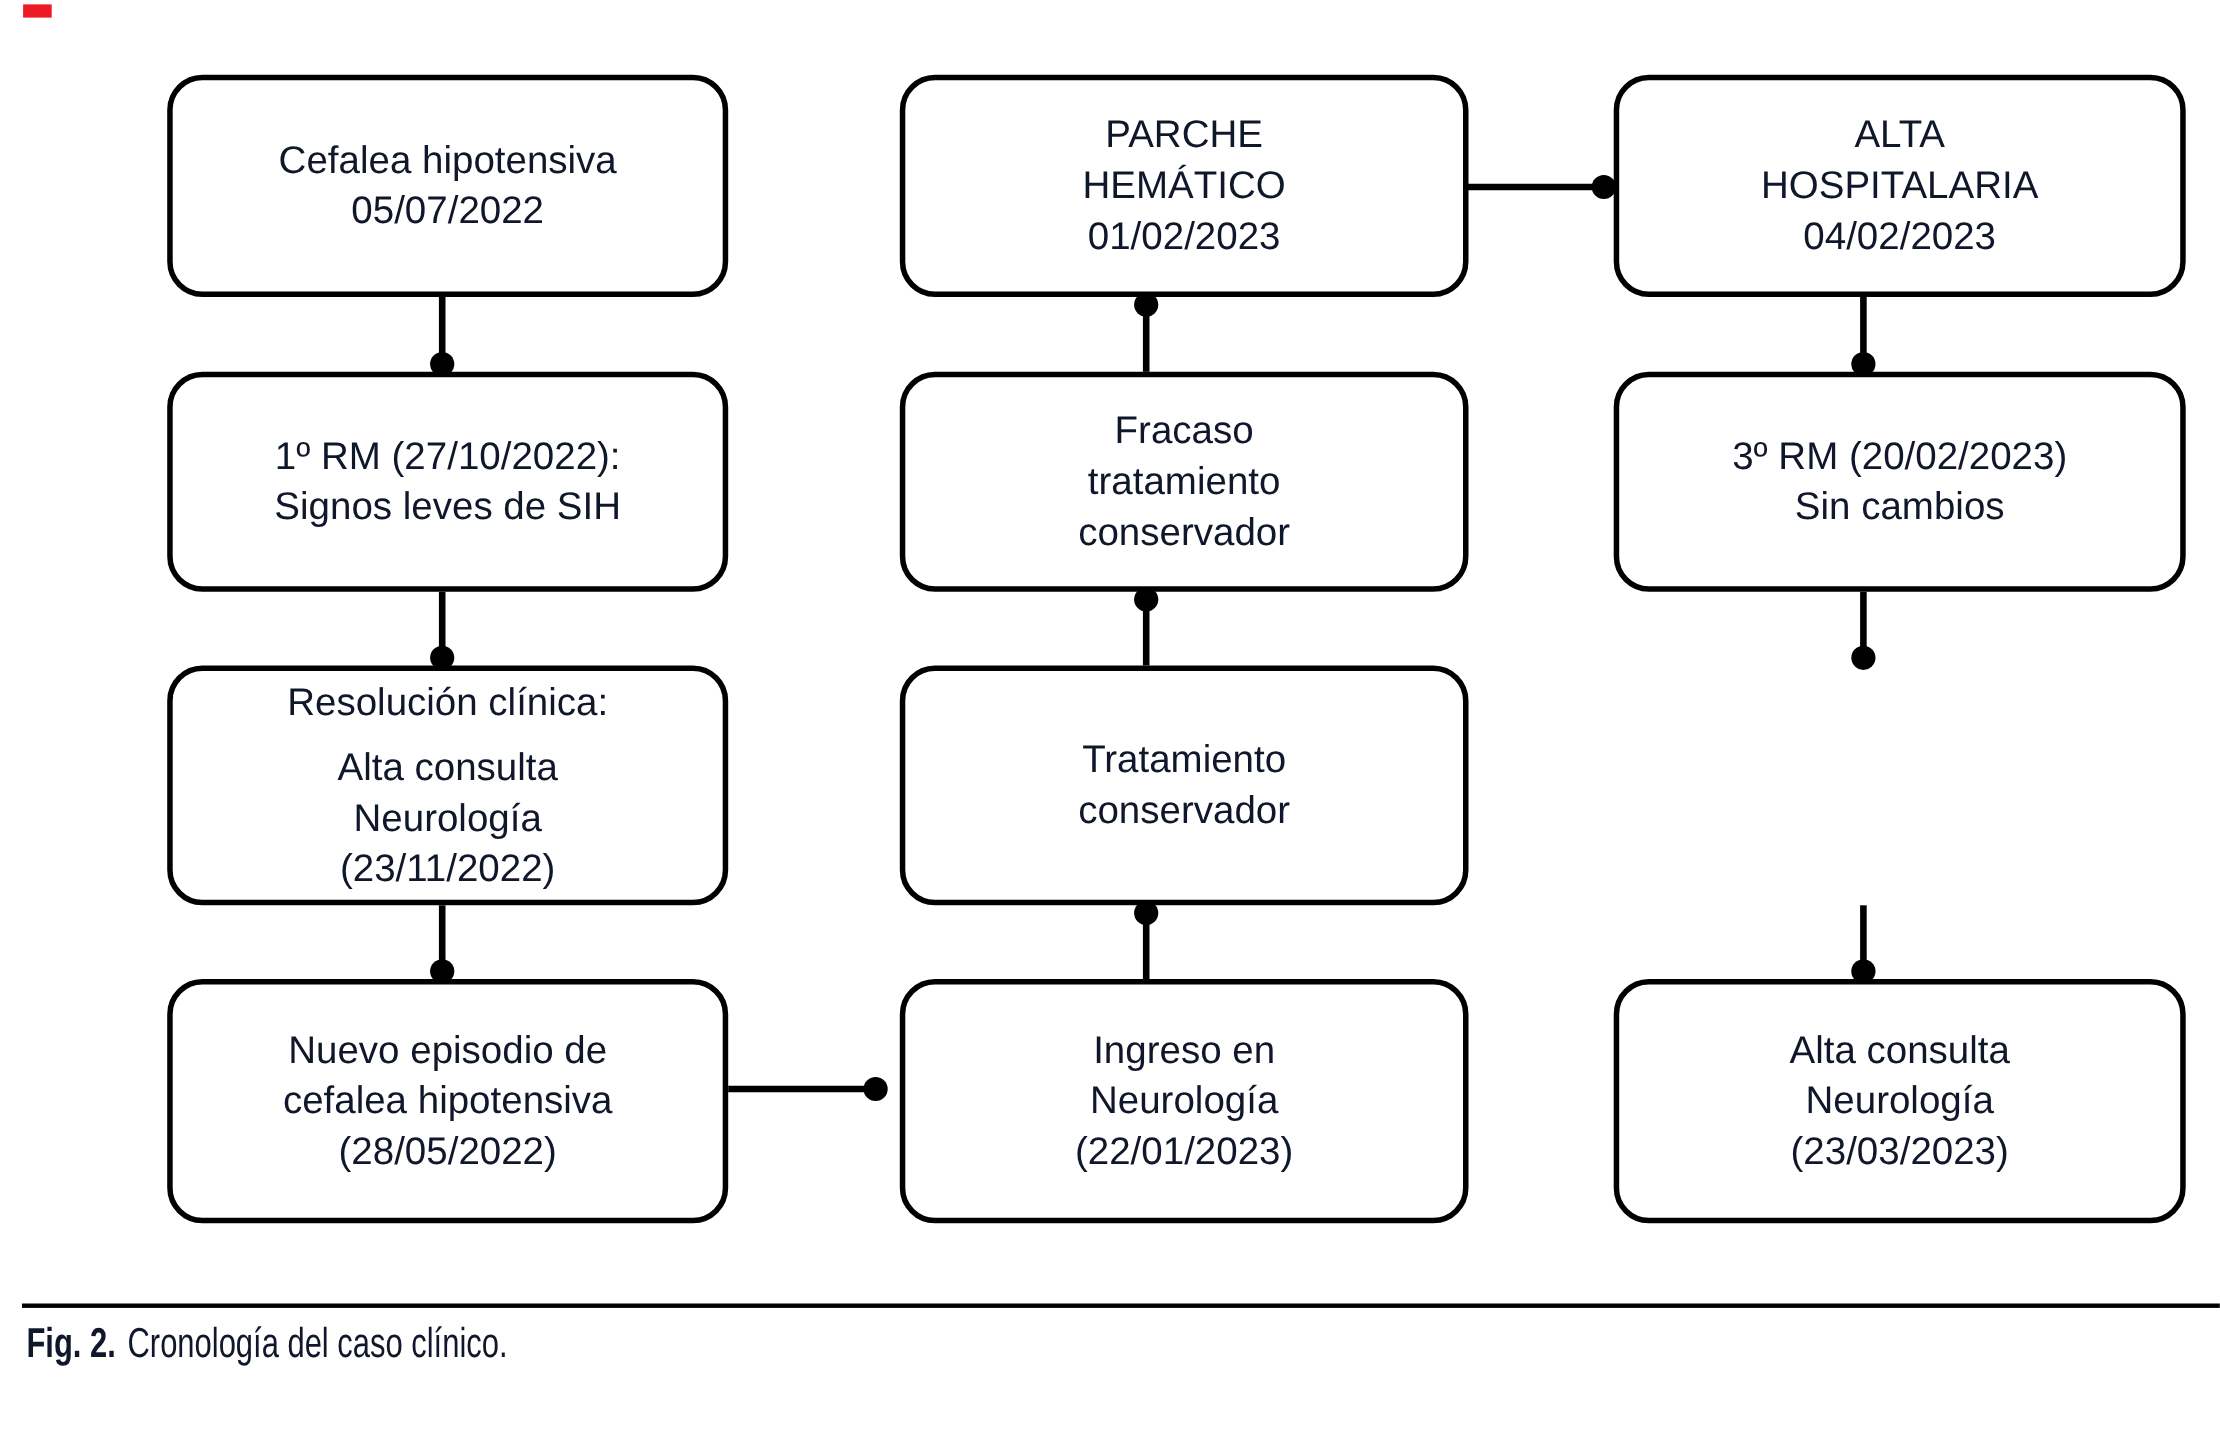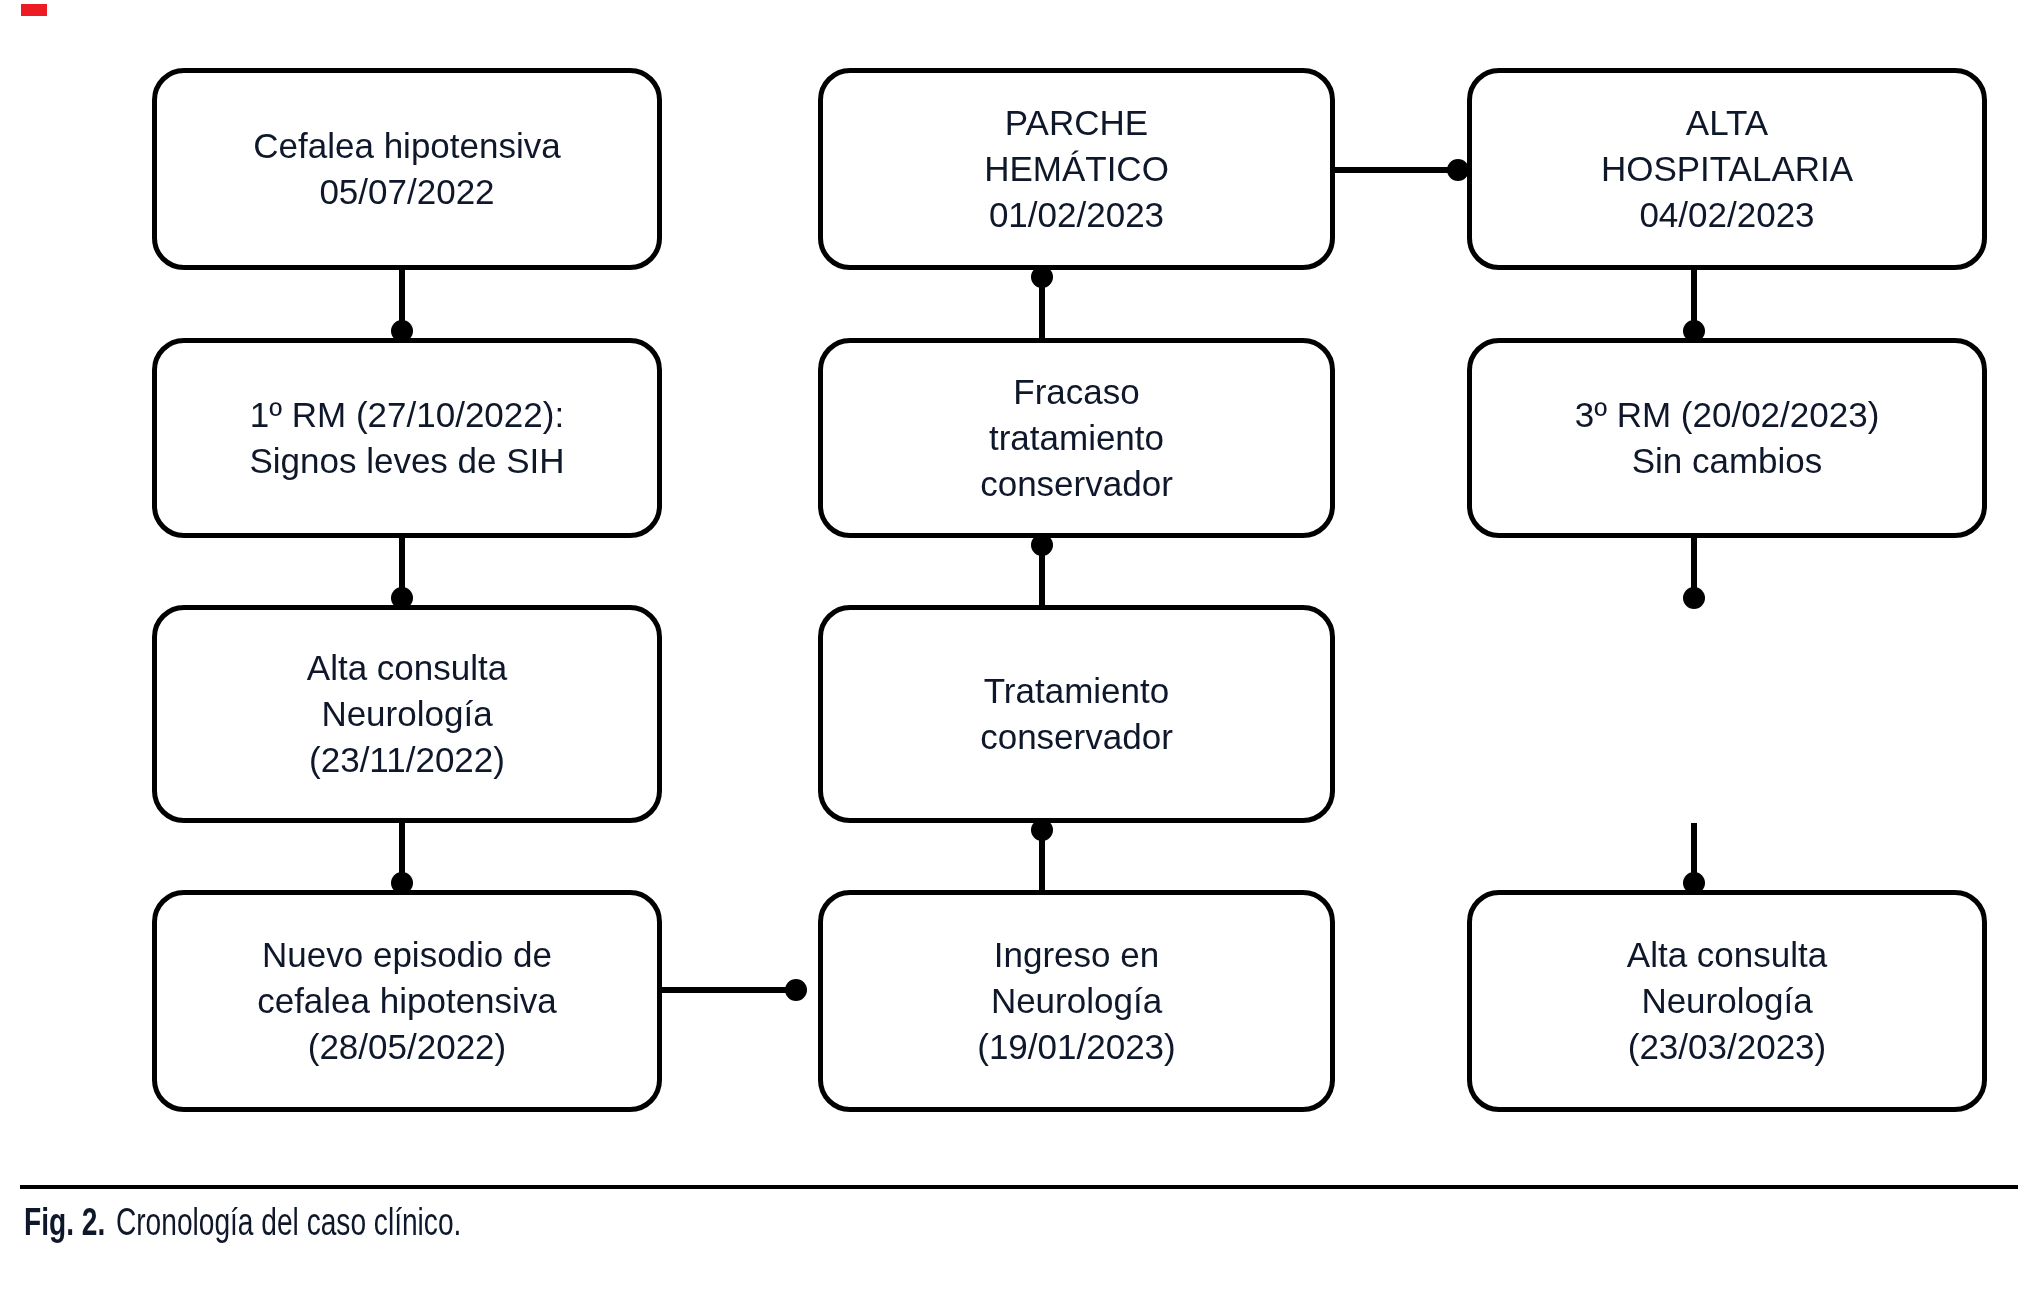--- a/index.html
+++ b/index.html
@@ -93,20 +93,21 @@
 
   <div class="node colA row1">
       <div class="para">Cefalea hipotensiva
 05/07/2022</div>
     </div>
   <div class="node colA row2">
       <div class="para">1º RM (27/10/2022):
 Signos leves de SIH</div>
     </div>
   <div class="node colA row3">
+      <div class="para">Resolución clínica:</div>
       <div class="para">Alta consulta
 Neurología
 (23/11/2022)</div>
     </div>
   <div class="node colA row4">
       <div class="para">Nuevo episodio de
 cefalea hipotensiva
 (28/05/2022)</div>
     </div>
 
@@ -120,21 +121,21 @@
 tratamiento
 conservador</div>
     </div>
   <div class="node colB row3">
       <div class="para">Tratamiento
 conservador</div>
     </div>
   <div class="node colB row4">
       <div class="para">Ingreso en
 Neurología
-(19/01/2023)</div>
+(22/01/2023)</div>
     </div>
 
   <div class="node colC row1">
       <div class="para">ALTA
 HOSPITALARIA
 04/02/2023</div>
     </div>
   <div class="node colC row2">
       <div class="para">3º RM (20/02/2023)
 Sin cambios</div>

